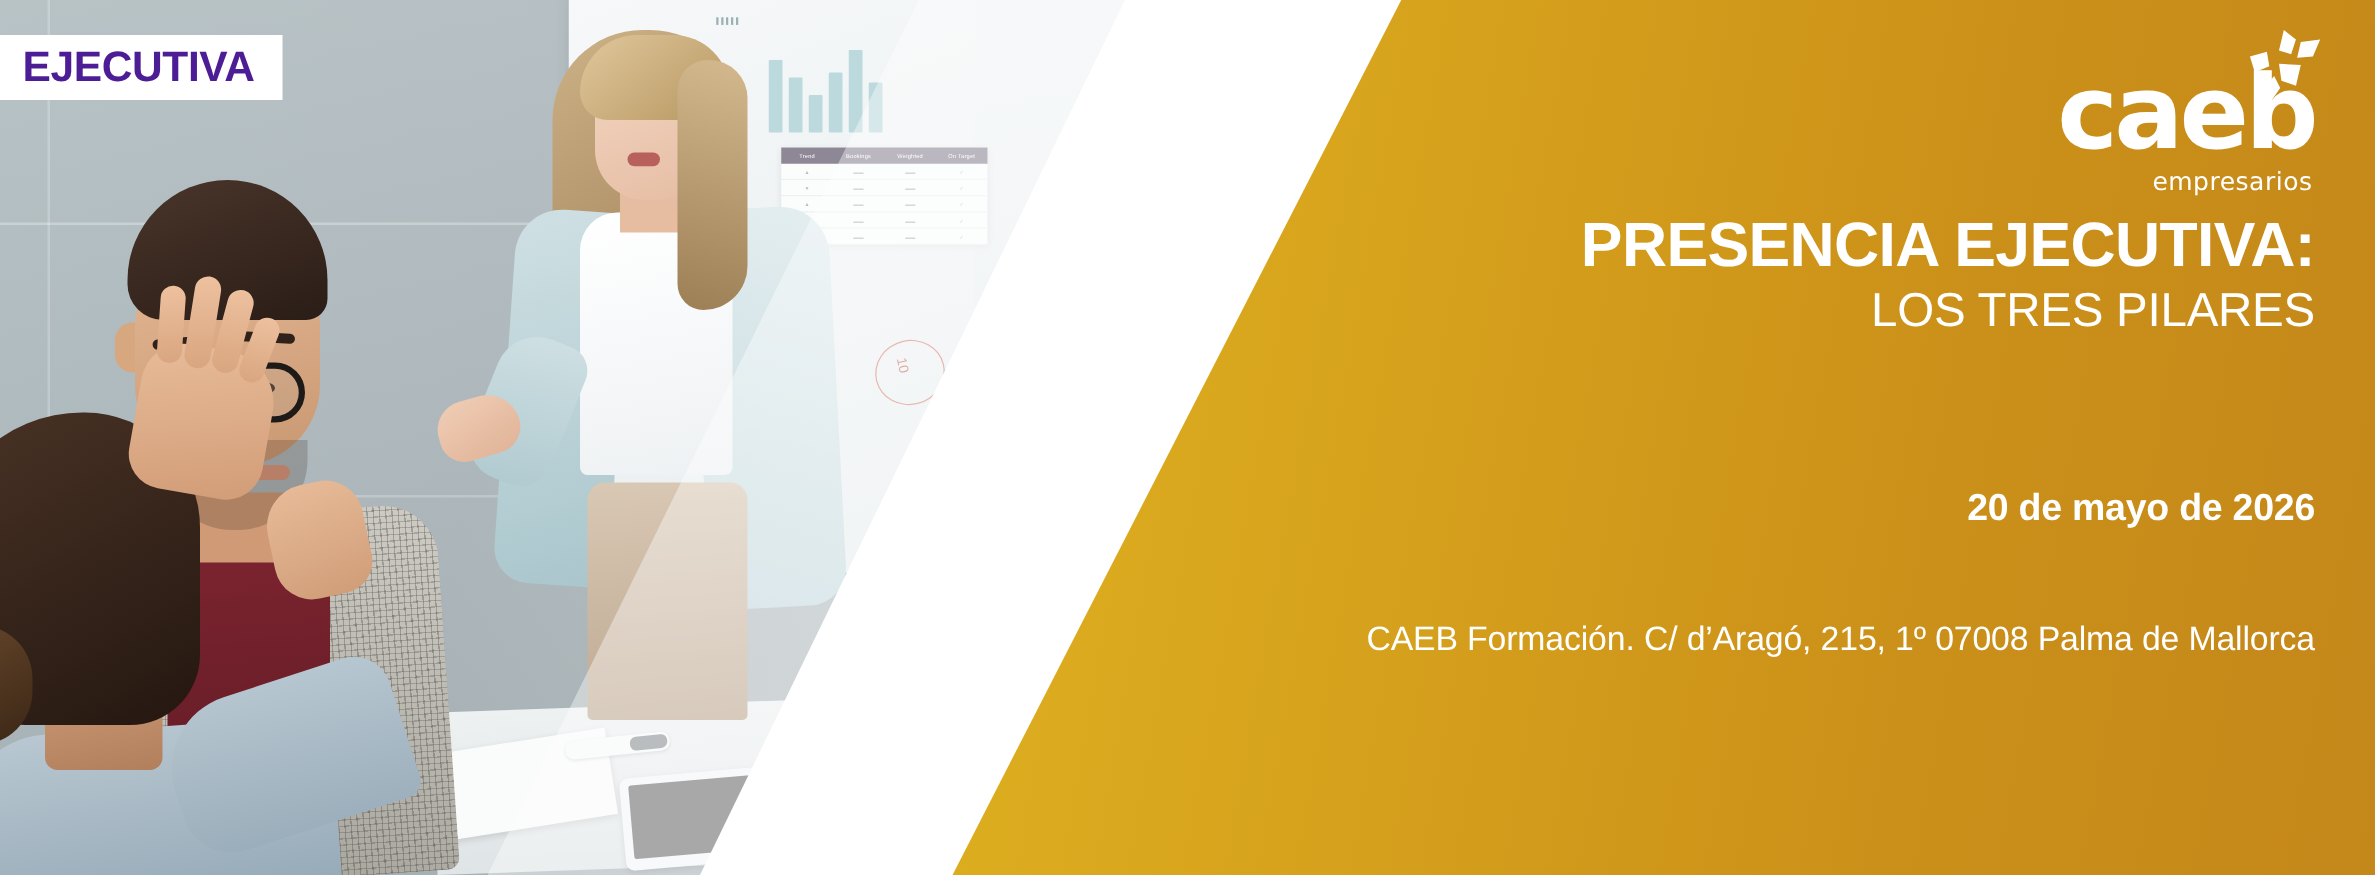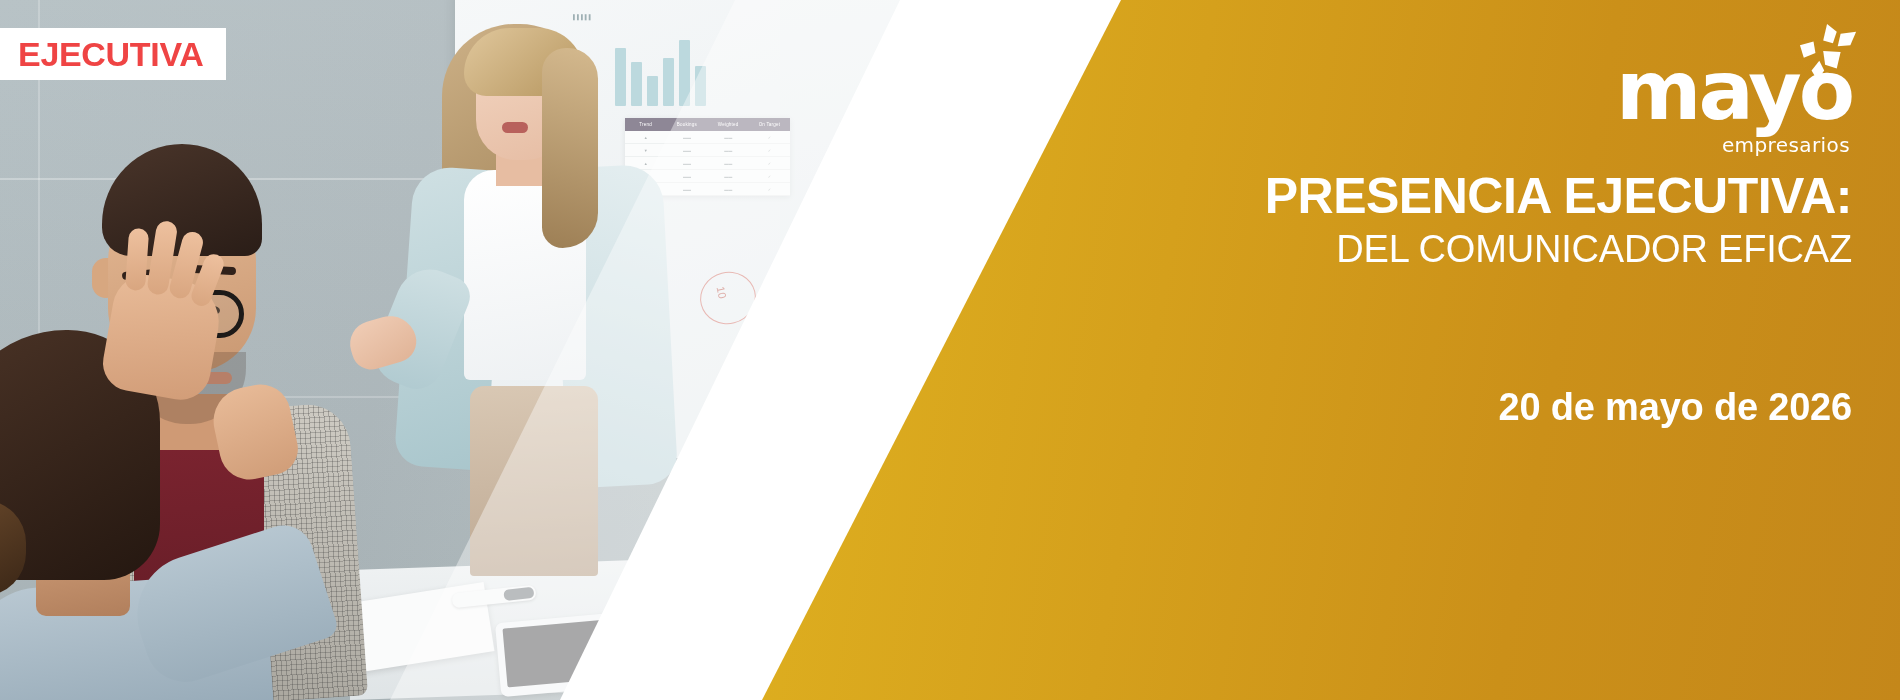--- a/index.html
+++ b/index.html
@@ -343,21 +343,21 @@
   .h-sub {
     font-size:38px; line-height:50px; font-weight:400;
     letter-spacing:-.2px;
     font-family:"Liberation Sans", sans-serif;
   }
   .when {
     position:absolute; right:48px; top:382px; width:1000px;
     text-align:right; color:#ffffff;
   }
   .when-line {
-    font-size:38px; line-height:50px; font-weight:700;
+    font-size:30px; line-height:50px; font-weight:700;
     letter-spacing:-.2px;
     font-family:"Liberation Sans", sans-serif;
   }
   .where {
     position:absolute; right:48px; top:494px; width:1100px;
     text-align:right; color:#ffffff;
     font-size:27px; line-height:34px; font-weight:400;
     letter-spacing:-.1px;
     font-family:"Liberation Sans", sans-serif;
   }
@@ -367,21 +367,21 @@
     position:absolute; left:0; top:28px;
     height:52px; padding:0 22px 0 18px;
     background:#ffffff;
     display:flex; align-items:center;
   }
   .hashtag span {
     font-size:34px; line-height:34px; color:#6f7376;
     letter-spacing:-.3px;
     font-family:"Liberation Sans", sans-serif;
   }
-  .hashtag .bold { font-weight:700; color:#ef4444; }
+  .hashtag .bold { font-weight:700; color:#4c1d95; }
 </style>
 </head>
 <body>
 
 <div class="banner">
 
   <div class="photo-area">
     <div class="wall"></div>
     <div class="wall-seam"></div>
 
@@ -520,27 +520,28 @@
       <svg viewBox="0 0 64 64" width="62" height="62" aria-hidden="true">
         <g fill="#ffffff">
           <path d="M30 2 L40 10 L36 22 L26 19 Z"></path>
           <path d="M44 12 L60 10 L54 24 L41 25 Z"></path>
           <path d="M2 24 L16 20 L18 32 L6 37 Z"></path>
           <path d="M26 30 L44 31 L40 48 L28 44 Z"></path>
           <path d="M22 40 L27 50 L20 60 L14 50 Z"></path>
         </g>
       </svg>
     </span>
-    <span class="logo-word">mayo</span>
+    <span class="logo-word">caeb</span>
     <span class="logo-sub">empresarios</span>
   </div>
 
   <div class="copy">
     <div class="h-main">PRESENCIA EJECUTIVA:</div>
-    <div class="h-sub">DEL COMUNICADOR EFICAZ</div>
+    <div class="h-sub">LOS TRES PILARES</div>
   </div>
 
   <div class="when">
     <div class="when-line">20 de mayo de 2026</div>
   </div>
 
+  <div class="where">CAEB Formación. C/ d’Aragó, 215, 1º 07008 Palma de Mallorca</div>
 
 </div>
 
 </body></html>

